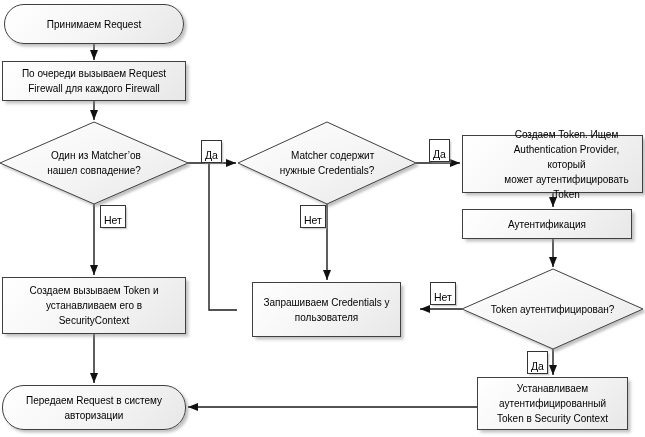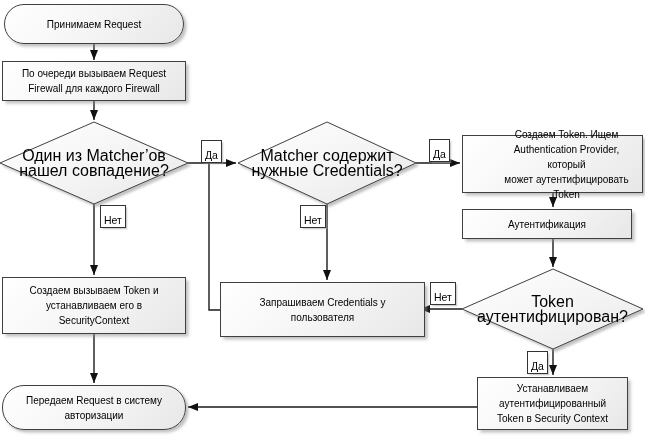--- a/index.html
+++ b/index.html
@@ -29,22 +29,22 @@
     box-shadow: 2.5px 2.5px 3px rgba(140,140,140,0.55);
     padding: 2px 4px;
   }
   .stadium { border-radius: 22px; }
   .diamond-text {
     position: absolute;
     z-index: 3;
     display: flex;
     align-items: center;
     justify-content: center;
-    text-align: center;
-    font-size: 16px;
+    text-align: right;
+    font-size: 10px;
     line-height: 15px;
     white-space: pre-line;
     pointer-events: none;
   }
   .edge-label {
     position: absolute;
     z-index: 4;
     box-sizing: border-box;
     font-size: 10.5px;
     line-height: 12px;
@@ -105,21 +105,21 @@
   <div class="node" style="left:462px; top:135px; width:181px; height:58px;padding-left:32px;">Создаем Token. Ищем
 Authentication Provider, который
 может аутентифицировать Token</div>
 
   <div class="node" style="left:462px; top:209px; width:170px; height:30px;">Аутентификация</div>
 
   <div class="node" style="left:2px; top:277px; width:184px; height:57px;">Создаем вызываем Token и
 устанавливаем его в
 SecurityContext</div>
 
-  <div class="node" style="left:220px; top:282px; width:205px; height:55px;">Запрашиваем Credentials у
+  <div class="node" style="left:252px; top:282px; width:149px; height:55px;">Запрашиваем Credentials у
 пользователя</div>
 
   <div class="node" style="left:477px; top:377px; width:151px; height:53px;">Устанавливаем
 аутентифицированный
 Token в Security Context</div>
 
   <div class="node stadium" style="left:2px; top:385px; width:184px; height:45px;">Передаем Request в систему
 авторизации</div>
 
   <div class="diamond-text" style="left:10px; top:122px; width:168px; height:82px;">Один из Matcher’ов

